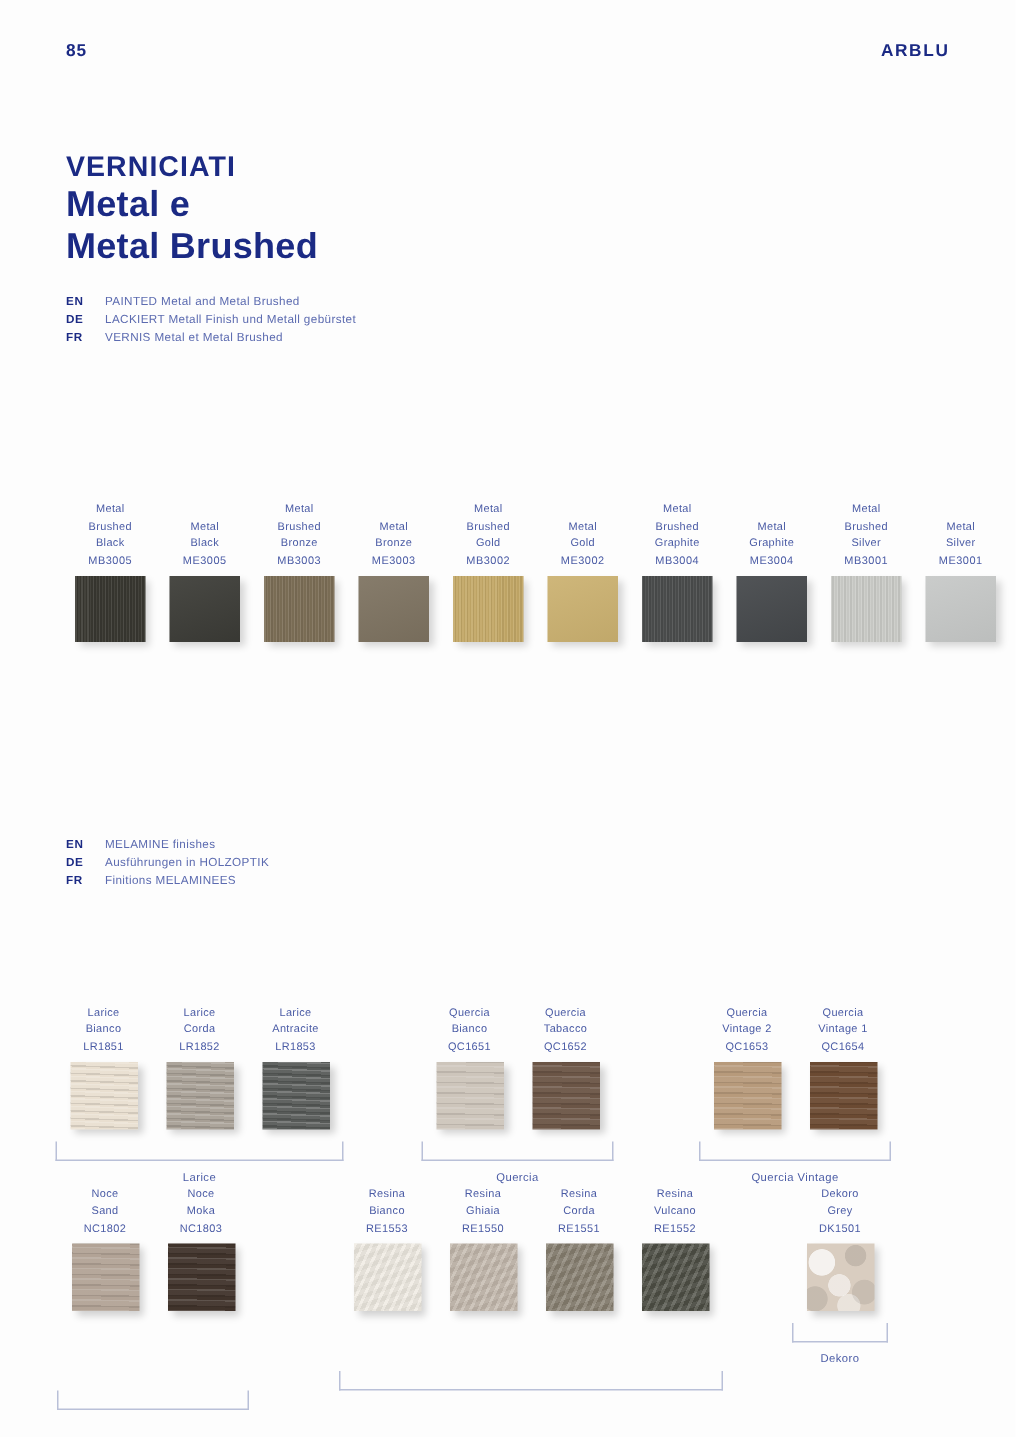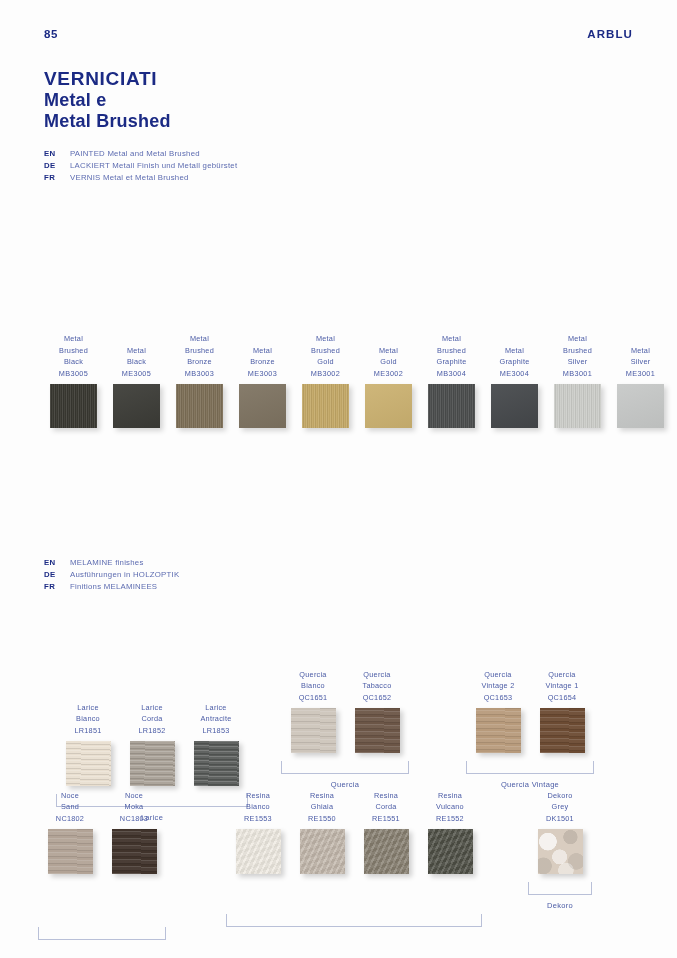--- a/index.html
+++ b/index.html
@@ -41,35 +41,35 @@
     font-weight: bold;
     color: #1b2a84;
     letter-spacing: 1.1px;
   }
 
   
   .section {
     position: absolute;
     left: 44px;
   }
-  .sec-verniciati { top: 68px; }
+  .sec-verniciati { top: 101px; }
   .sec-melaminico { top: 541px; }
 
   .title-block {
     color: #1b2a84;
     line-height: 1.16;
   }
   .title-l1 {
     font-size: 19px;
     font-weight: bold;
     letter-spacing: 0.7px;
     display: block;
   }
   .title-l2, .title-l3 {
-    font-size: 18px;
+    font-size: 24px;
     font-weight: bold;
     letter-spacing: 0.2px;
     display: block;
   }
   .title-mel-1 {
     font-size: 19px;
     font-weight: bold;
     letter-spacing: 0.2px;
     display: block;
   }
@@ -417,21 +417,21 @@
       <span class="lang-text">Ausführungen in HOLZOPTIK</span>
     </div>
     <div class="lang-row">
       <span class="lang-code">FR</span>
       <span class="lang-text">Finitions MELAMINEES</span>
     </div>
   </div>
 </div>
 
 <div class="mel-row mel-row-1" id="mel-row-1">
-    <div class="mel-group" style="left: 56px; margin-top: 33px;">
+    <div class="mel-group" style="left: 37px;">
       <div class="mel-chips">
         <div class="mel-cell">
           <div class="mel-caption">
             <span>Larice</span>
             <span>Bianco</span>
             <span class="code">LR1851</span>
           </div>
           <div class="mel-chip tex-wood-fine" style="background: rgb(233, 223, 208);"></div>
         </div>
         <div class="mel-cell">

